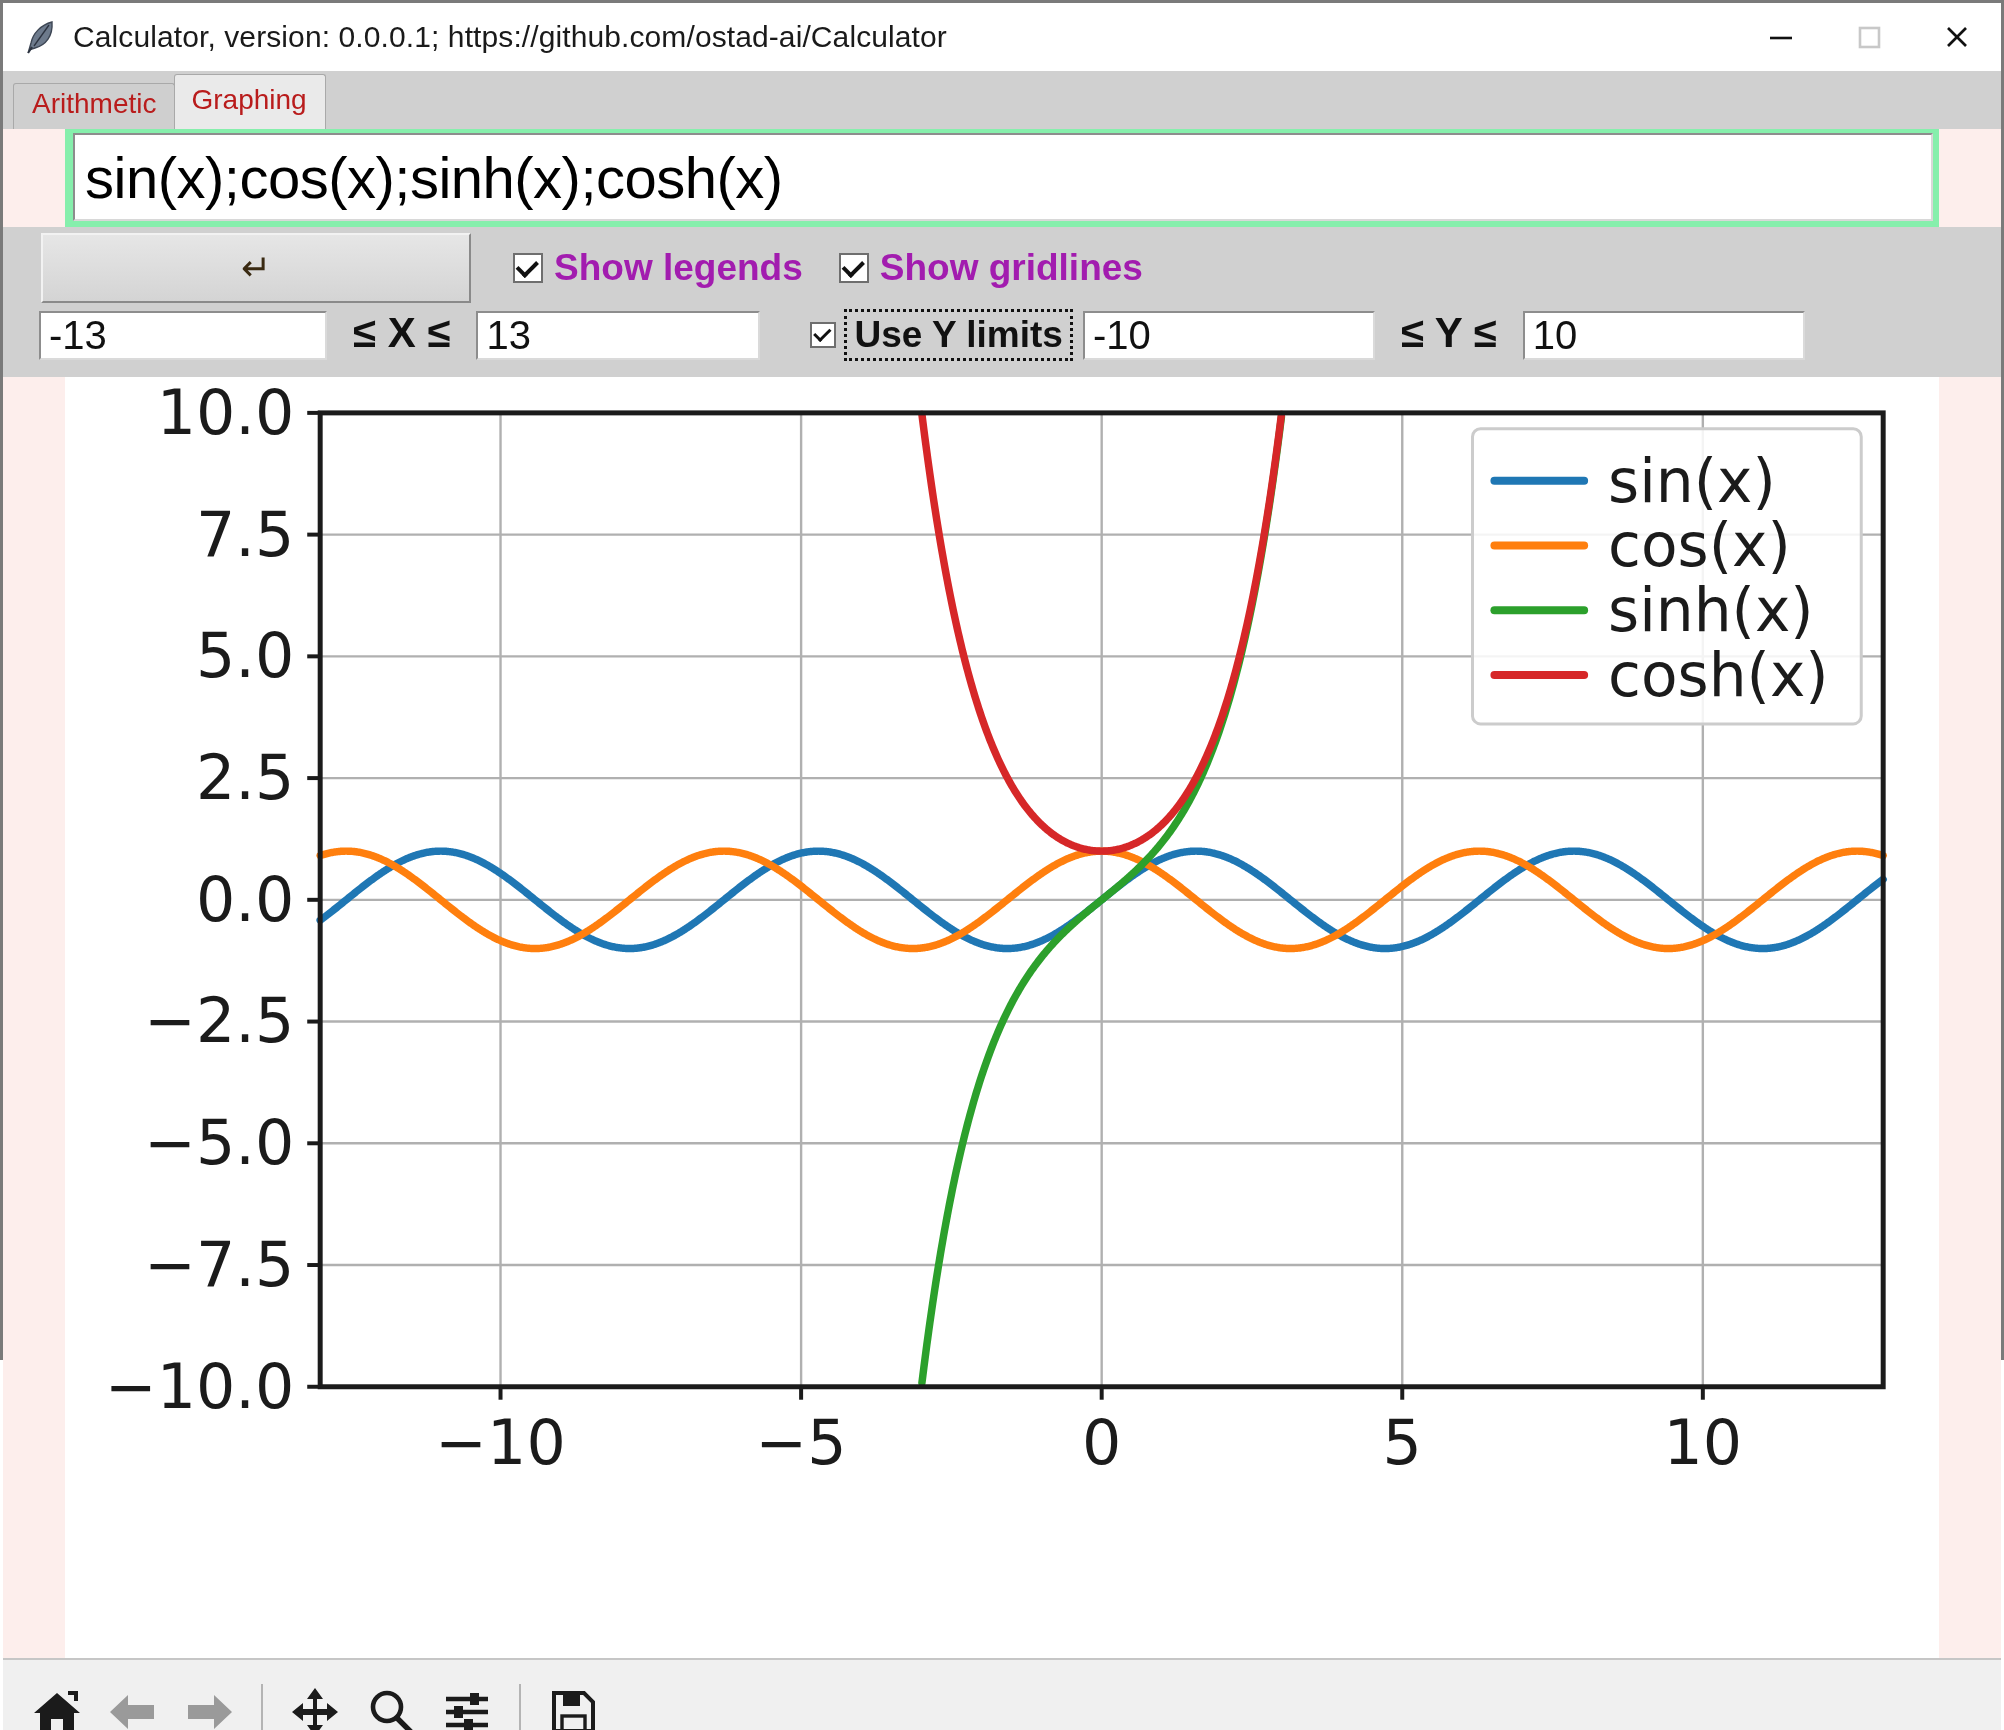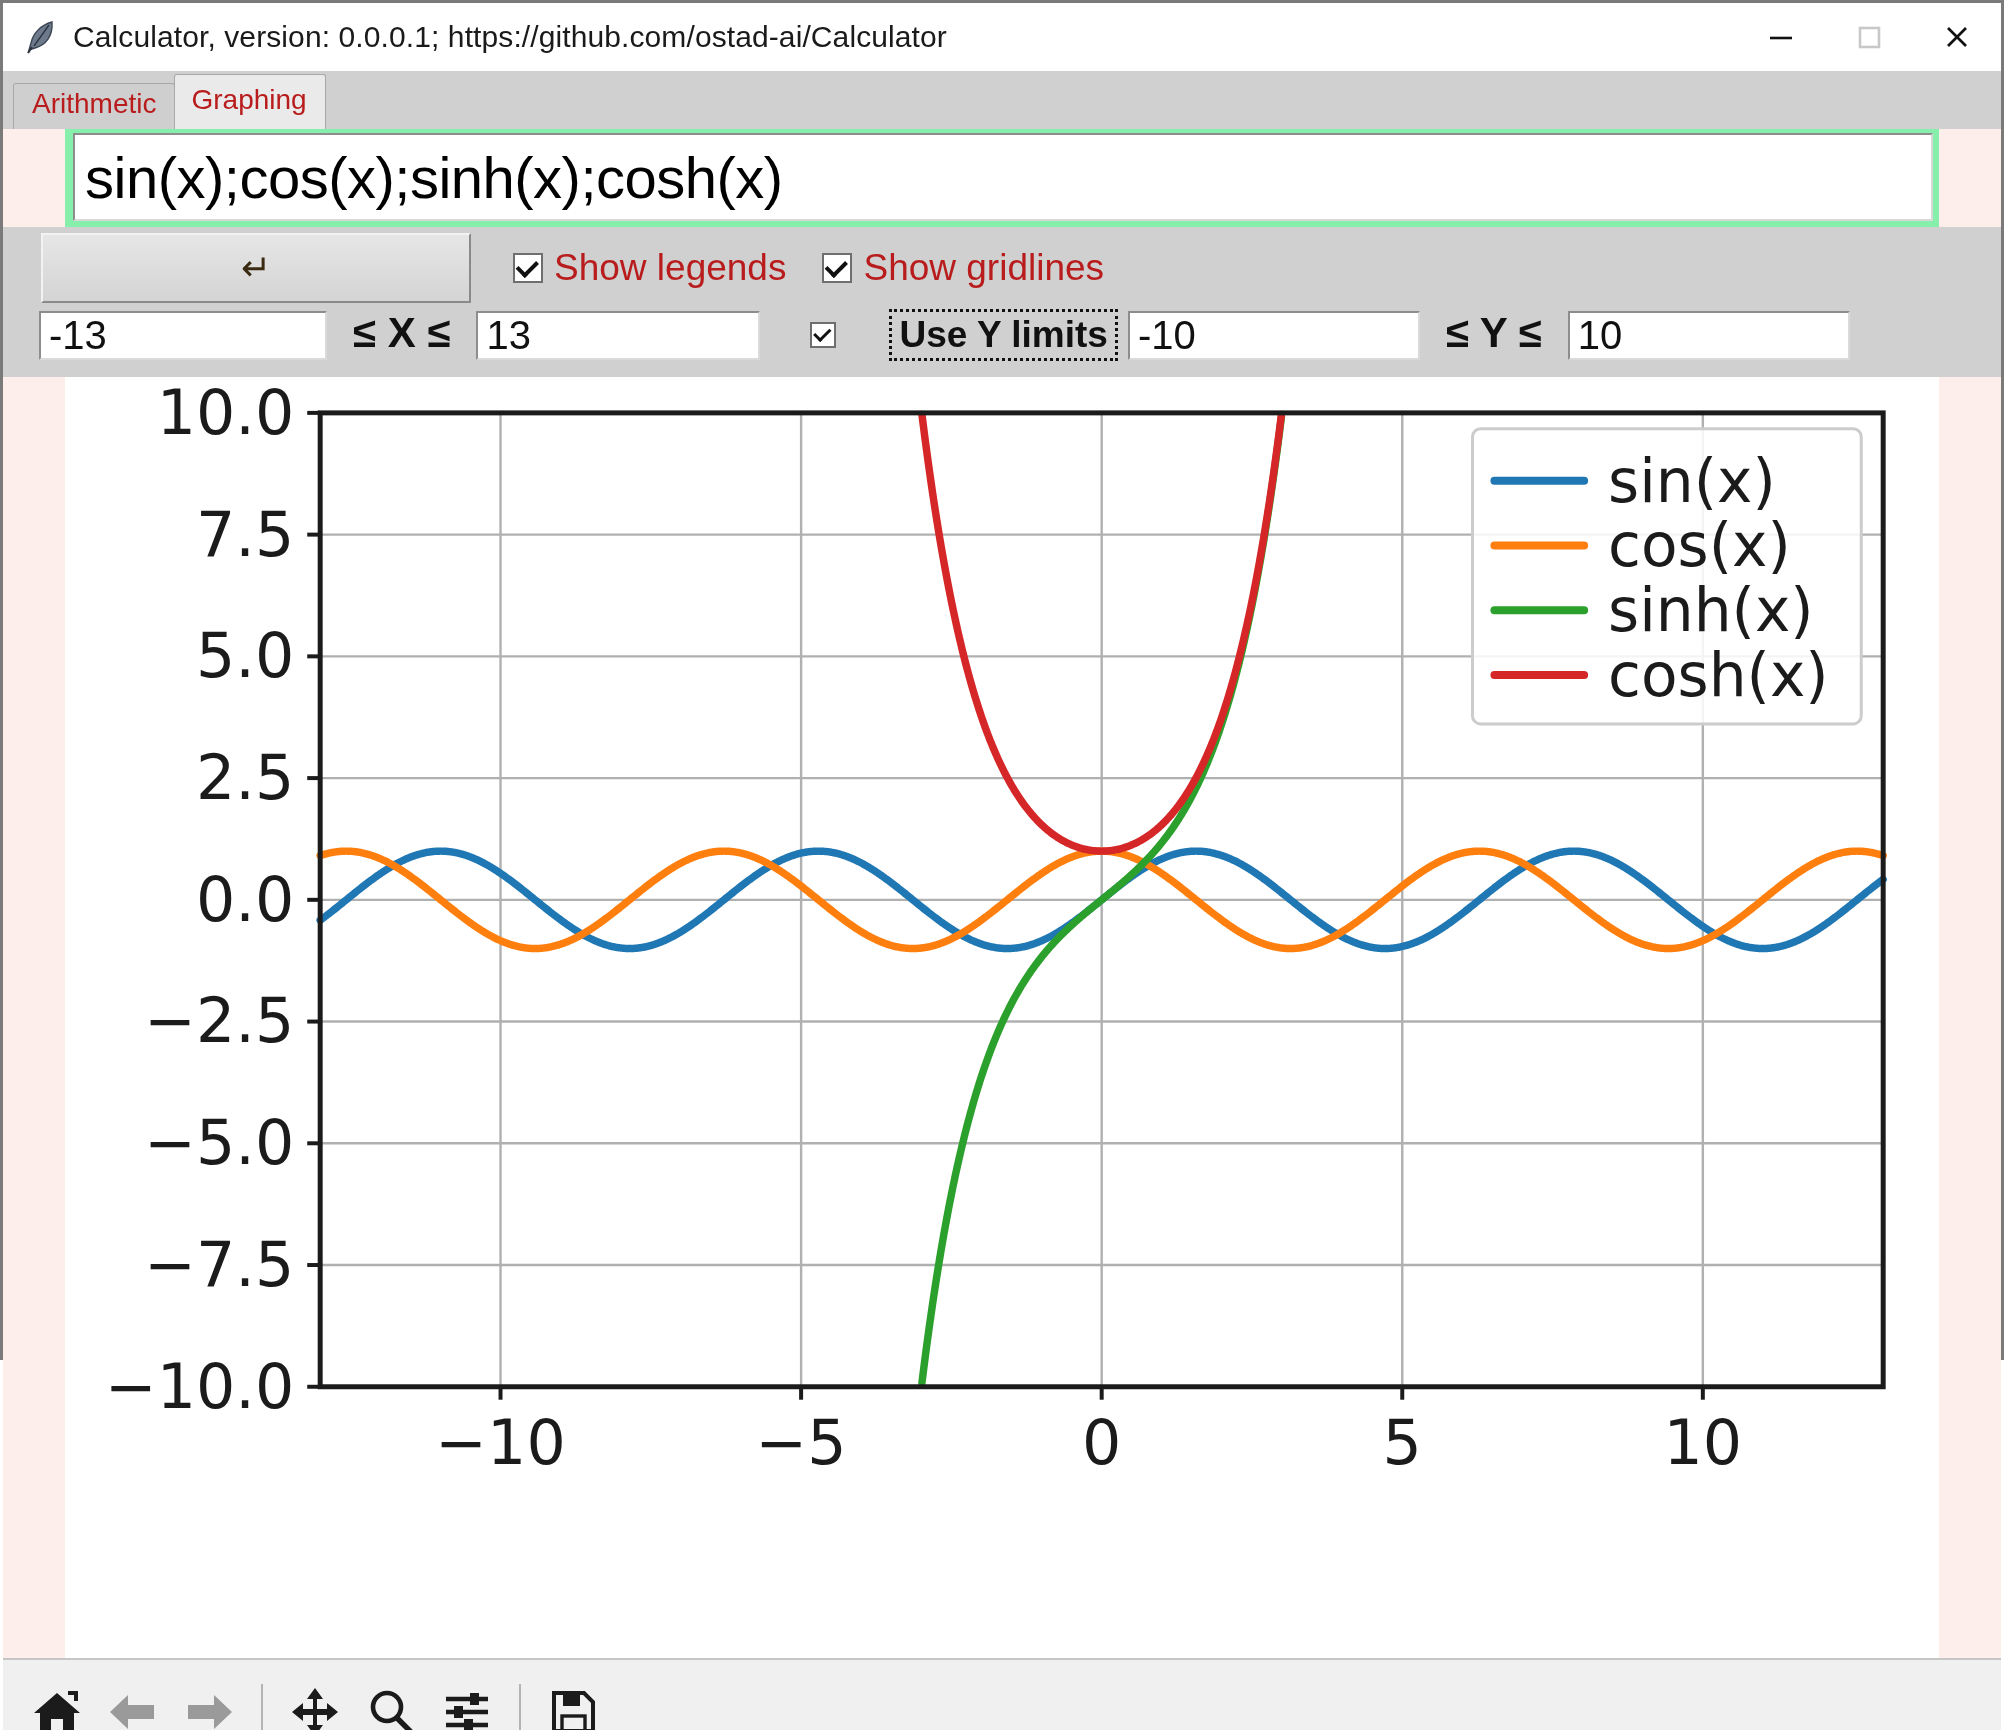--- a/index.html
+++ b/index.html
@@ -130,22 +130,22 @@
     margin-right: 11px;
     flex-shrink: 0;
   }
   .chk-box::after {
     content: "";
     width: 16px; height: 9px;
     border-left: 4px solid #111; border-bottom: 4px solid #111;
     transform: rotate(-45deg) translate(1px,-2px);
   }
   .chk-label {
-    font-size: 37px; color: #b91c1c; white-space: nowrap;
-    font-weight: 400;
+    font-size: 37px; color: #a21caf; white-space: nowrap;
+    font-weight: 700;
   }
   .chk-group.second { margin-left: 36px; }
 
   
   .range-row {
     height: 68px; min-height: 68px;
     background: #d0d0d0;
     display: flex; align-items: flex-start;
   }
   .num-input {
@@ -163,21 +163,21 @@
   .inp-xmax { width: 284px; }
   .inp-ymin { width: 292px; }
   .inp-ymax { width: 282px; }
   .rel-label {
     display: flex; align-items: center; justify-content: center;
     font-size: 42px; color: #111; font-weight: 600;
     padding: 0 26px; white-space: nowrap;
   }
   .ylimits-chk {
     display: flex; align-items: center;
-    margin-left: 50px; margin-right: 10px; gap: 45px;
+    margin-left: 50px; margin-right: 10px;
   }
   .ylimits-chk .chk-box { width: 26px; height: 26px; margin-right: 8px; }
   .ylimits-chk .chk-box::after { width: 13px; height: 7px; border-width: 3px; }
   .focus-ring {
     border: 3px dotted #111;
     padding: 2px 7px;
     font-size: 37px; color: #111; font-weight: 600;
     white-space: nowrap;
   }
 

